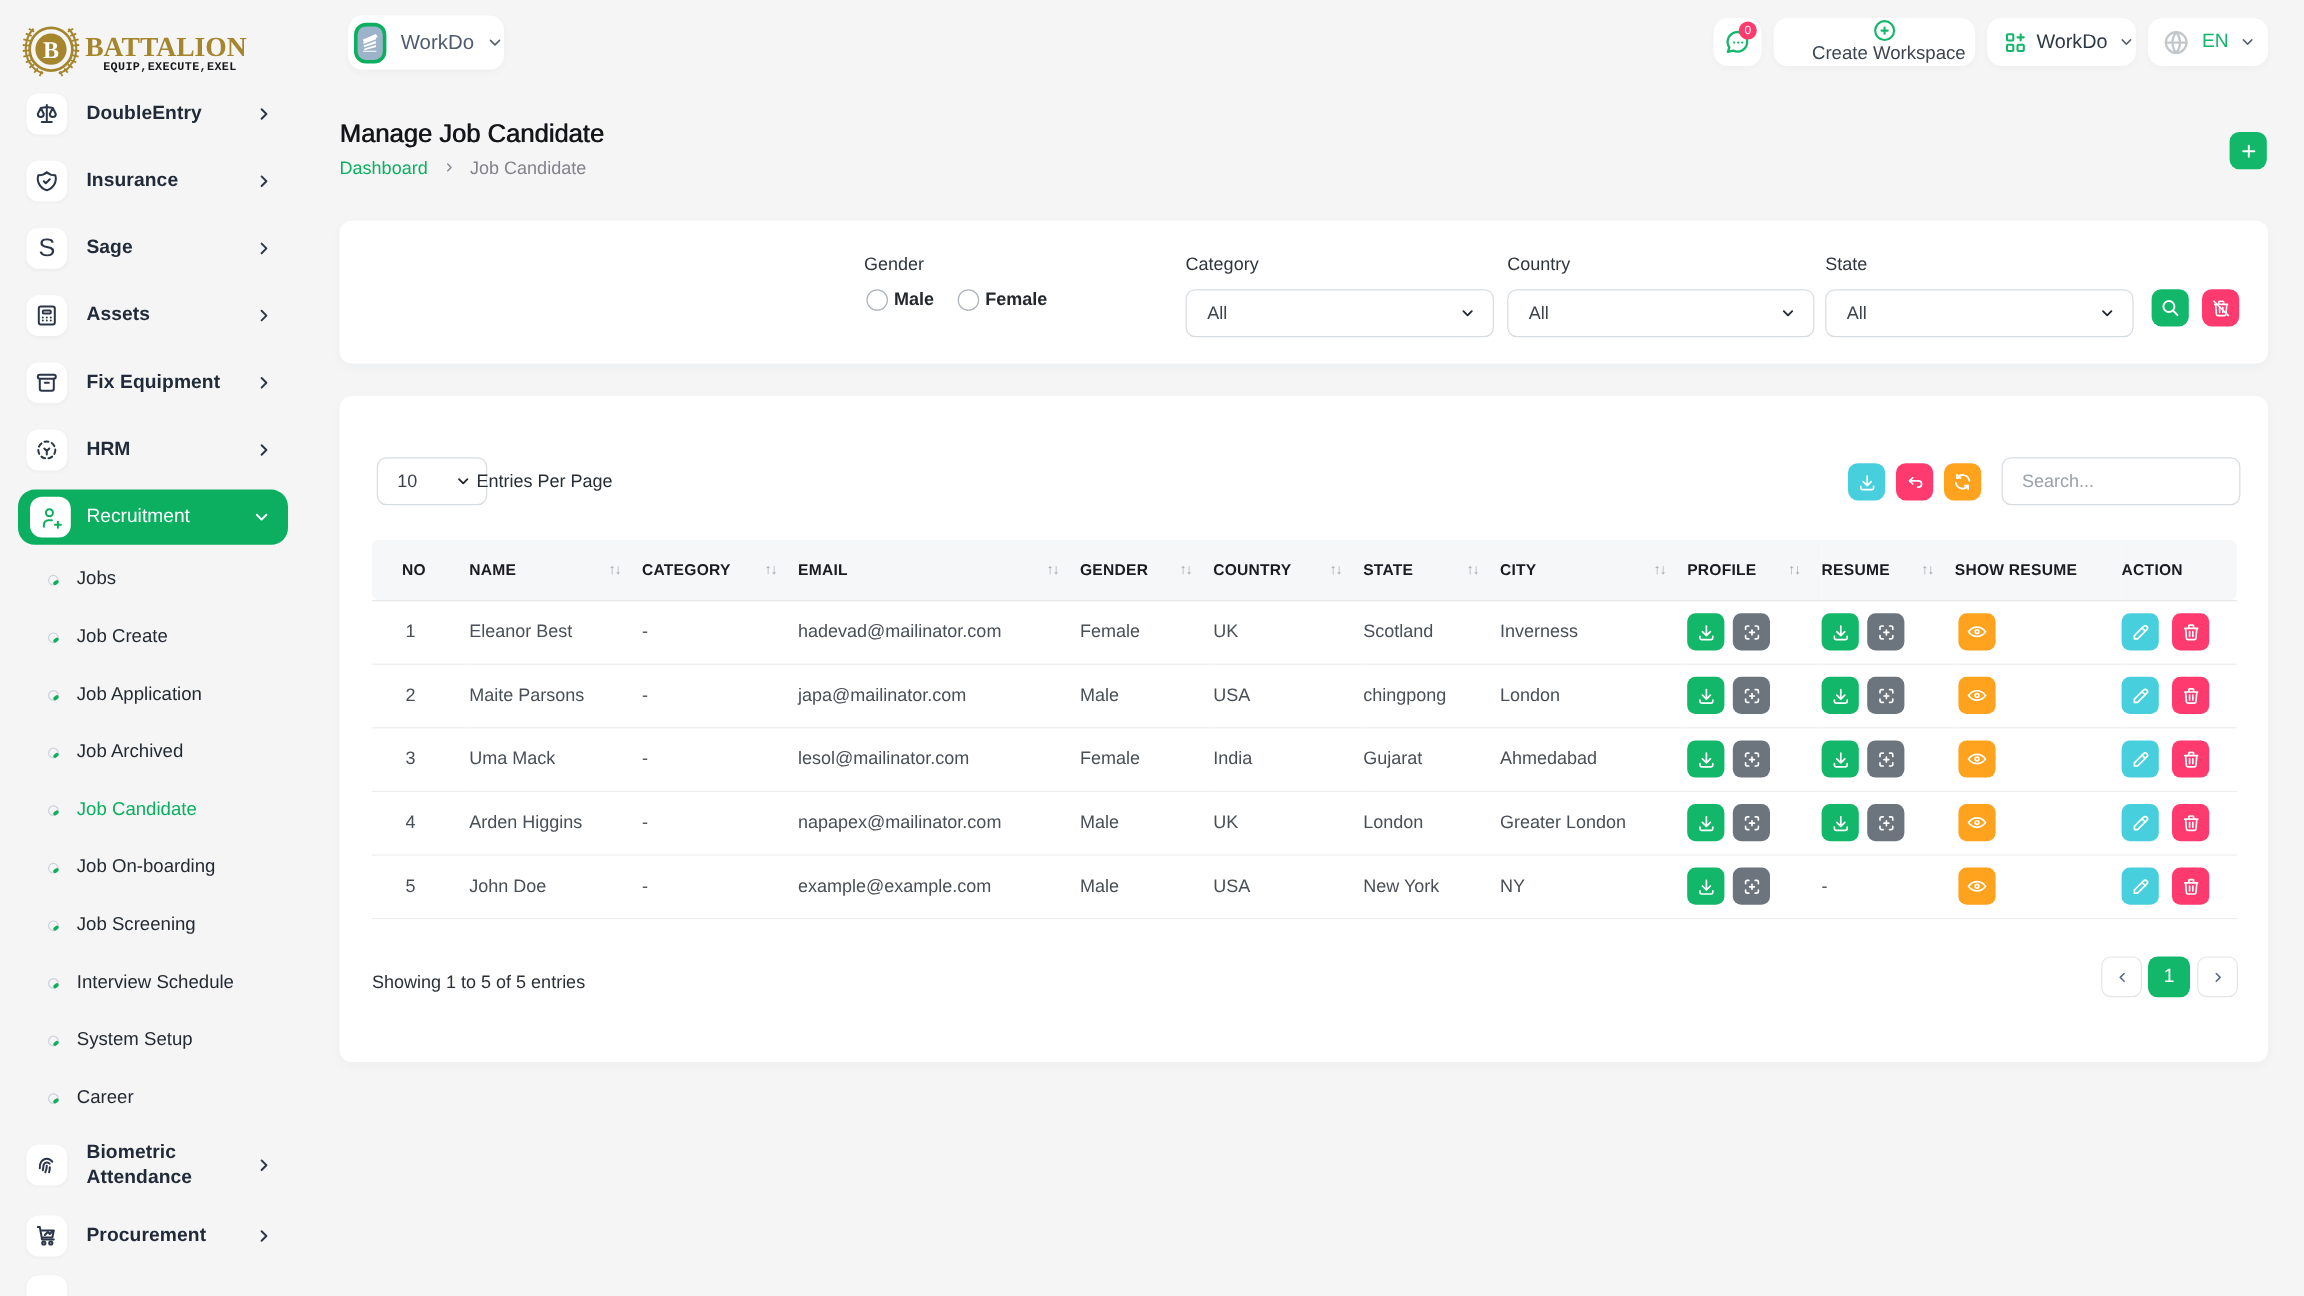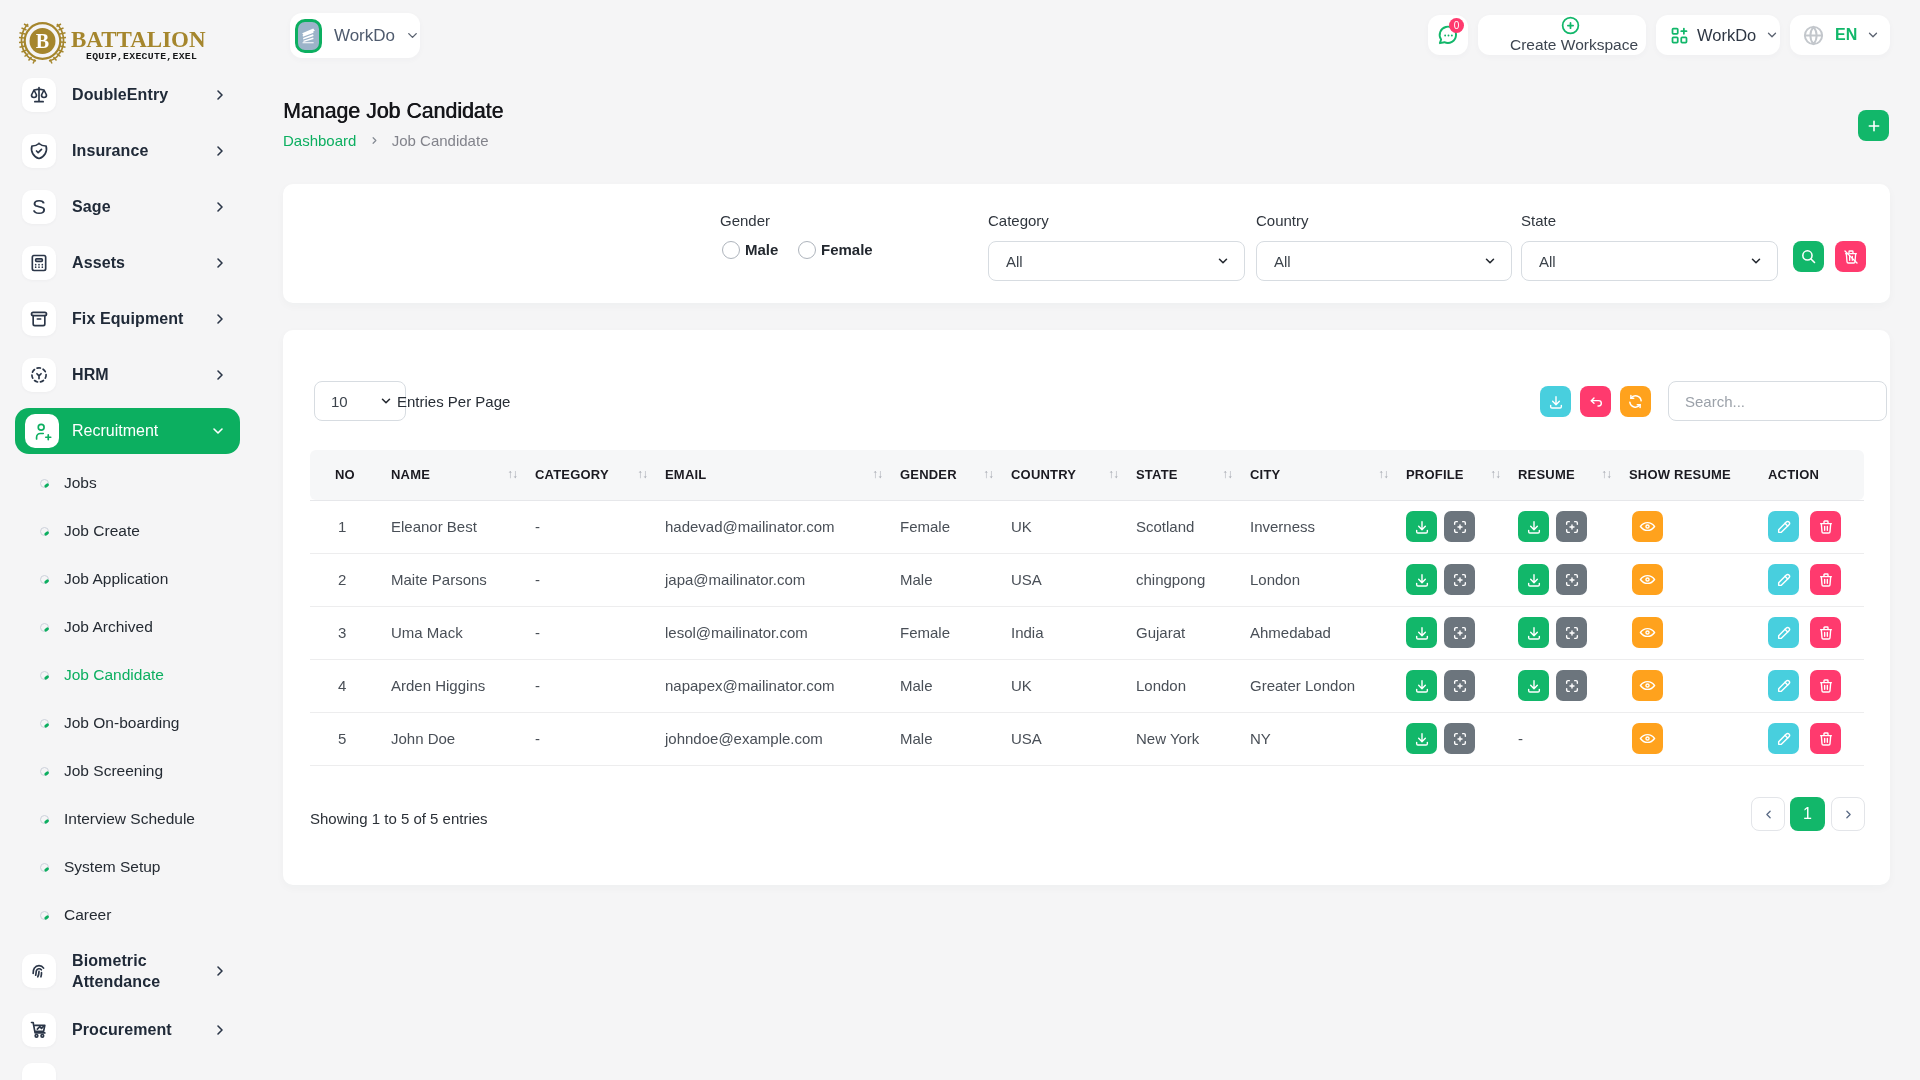--- a/index.html
+++ b/index.html
@@ -302,21 +302,21 @@
           <path d="M6 9l6 6 6-6"></path>
         </svg>
       </div>
   </div>
 
   <div class="hcard" style="left:1790px; top:15px; width:100px; height:40px; padding-left:12px;">
     <svg width="23" height="23" viewBox="0 0 24 24" fill="none" stroke="#c3c7cc" stroke-width="2" stroke-linecap="round" stroke-linejoin="round">
         <circle cx="12" cy="12" r="9"></circle>
         <path d="M3 12h18M12 3a14 14 0 0 1 0 18M12 3a14 14 0 0 0 0 18"></path>
       </svg>
-    <span style="font-size:16px; font-weight:700; color:#12B76A; margin-left:10px;">EN</span>
+    <span style="font-size:16px; font-weight:400; color:#12B76A; margin-left:10px;">EN</span>
     <div style="margin-left:9px; color:#5a6270; display:flex;">
         <svg width="14" height="14" viewBox="0 0 24 24" fill="none" stroke="currentColor" stroke-width="2.2" stroke-linecap="round" stroke-linejoin="round">
           <path d="M6 9l6 6 6-6"></path>
         </svg>
       </div>
   </div>
 </div>
 
 <div id="pagehead">
   <div class="abs" style="left:283px; top:99px; font-size:21.3px; font-weight:400; color:#15161a; text-shadow:0.6px 0 0 #15161a;">Manage Job Candidate</div>
@@ -394,21 +394,21 @@
       </svg>
   </div>
   <div class="sqbtn orange abs" style="left:1337px; top:56px; width:31px; height:31px;">
     <svg width="17" height="17" viewBox="0 0 24 24" fill="none" stroke="#fff" stroke-width="2.1" stroke-linecap="round" stroke-linejoin="round">
         <path d="M20 11a8 8 0 0 0-14.5-3.5"></path>
         <path d="M4 13a8 8 0 0 0 14.5 3.5"></path>
         <path d="M5.5 3.5v4h4"></path>
         <path d="M18.5 20.5v-4h-4"></path>
       </svg>
   </div>
-  <div class="abs" style="left:1385px; top:51px; width:219px; height:40px; border:1px solid #d7dce1; border-radius:8px; display:flex; align-items:center; padding-left:16px; font-size:15px; color:#9ba1a9;">Search...</div>
+  <div class="abs" style="left:1385px; top:51px; width:199px; height:40px; border:1px solid #d7dce1; border-radius:8px; display:flex; align-items:center; padding-left:16px; font-size:15px; color:#9ba1a9;">Search...</div>
 
   <table class="abs" style="left:27px; top:120px;">
     <colgroup>
       <col style="width:81px">
         <col style="width:144px">
         <col style="width:130px">
         <col style="width:235px">
       <col style="width:111px">
         <col style="width:125px">
         <col style="width:114px">
@@ -684,21 +684,21 @@
                   <path d="M4 7h16M10 11v6M14 11v6M5 7l1 12a2 2 0 0 0 2 2h8a2 2 0 0 0 2-2l1-12M9 7V4a1 1 0 0 1 1-1h4a1 1 0 0 1 1 1v3"></path>
                 </svg>
               </div>
             </div>
           </td>
       </tr>
       <tr>
         <td style="padding-left:28px;">5</td>
           <td>John Doe</td>
           <td>-</td>
-          <td>johndoe@example.com</td>
+          <td>example@example.com</td>
           <td>Male</td>
           <td>USA</td>
           <td>New York</td>
           <td>NY</td>
         <td>
             <div class="btnrow">
               <div class="btn31 green">
                 <svg width="16" height="16" viewBox="0 0 24 24" fill="none" stroke="#fff" stroke-width="2.1" stroke-linecap="round" stroke-linejoin="round">
                   <path d="M4 17v2a2 2 0 0 0 2 2h12a2 2 0 0 0 2-2v-2M7 11l5 5 5-5M12 4v12"></path>
                 </svg>

